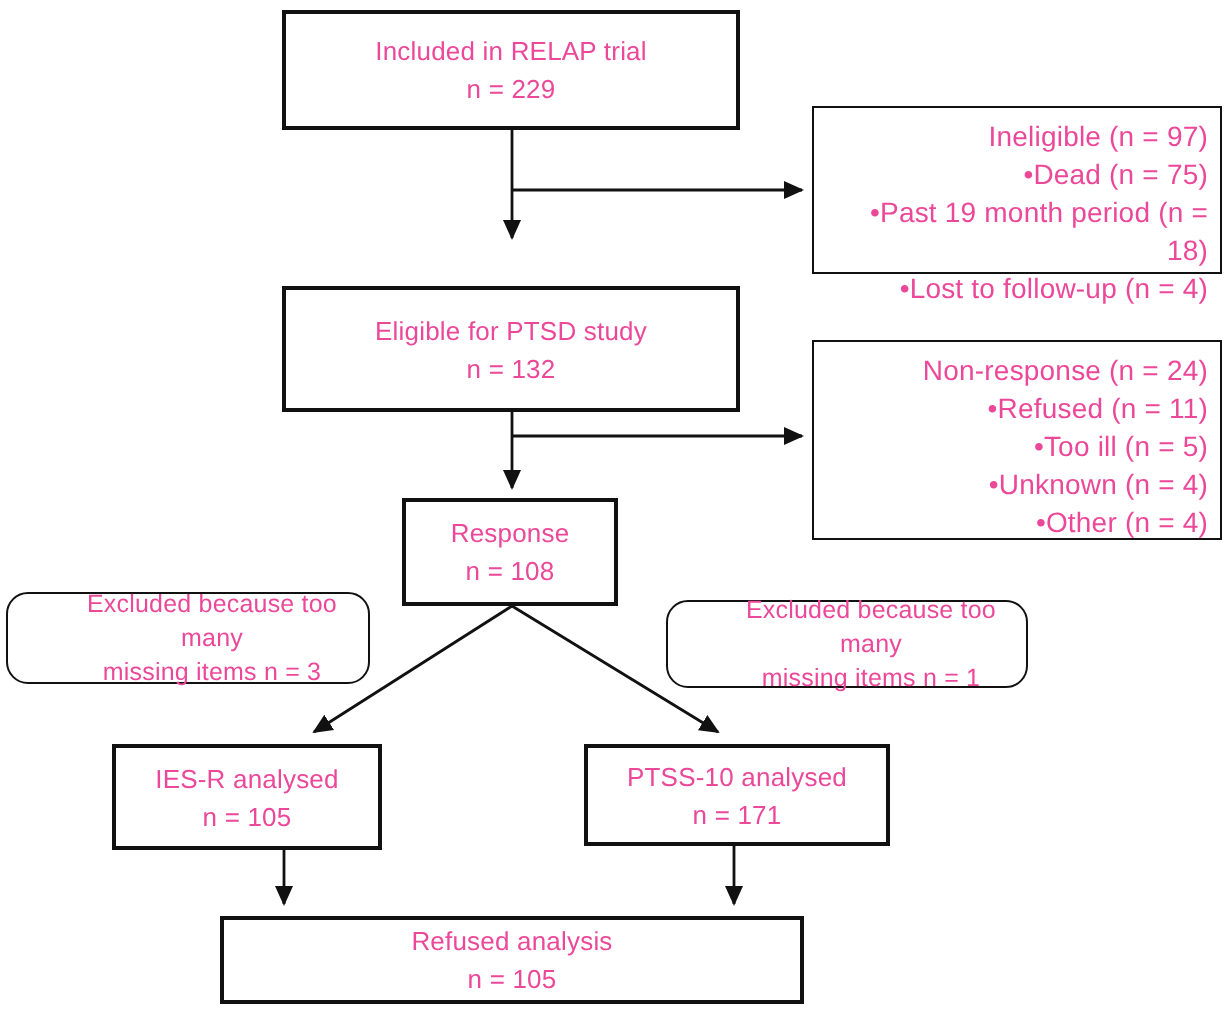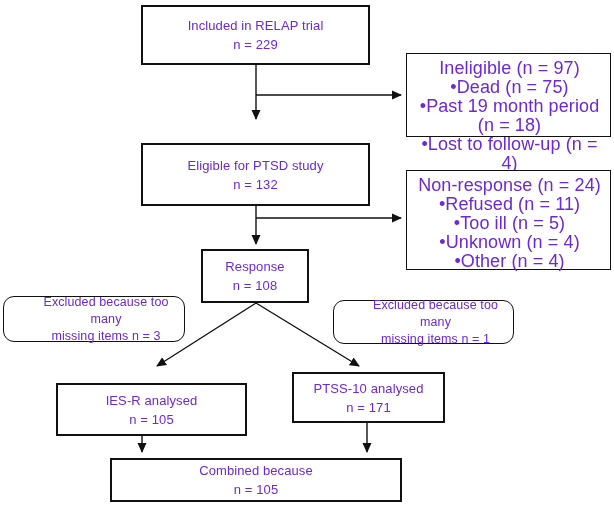--- a/index.html
+++ b/index.html
@@ -7,21 +7,21 @@
     padding: 0;
     background: #ffffff;
     font-family: "Liberation Sans", "DejaVu Sans", sans-serif;
   }
   #stage {
     position: relative;
     width: 614px;
     height: 505px;
     background: #ffffff;
     overflow: hidden;
-    color: #6d28d9;
+    color: #ec4899;
   }
   .node {
     position: absolute;
     background: #ffffff;
     border: 2px solid #111111;
     box-sizing: border-box;
     display: flex;
     flex-direction: column;
     align-items: center;
     justify-content: center;
@@ -30,23 +30,23 @@
     line-height: 19px;
     letter-spacing: 0.1px;
   }
   .node .line { display: block; }
   .side-box {
     position: absolute;
     background: #ffffff;
     border: 1.6px solid #111111;
     box-sizing: border-box;
     padding: 5px 6px 4px 8px;
-    font-size: 18px;
+    font-size: 14px;
     line-height: 19px;
-    text-align: center;
+    text-align: right;
     letter-spacing: 0.1px;
   }
   .side-box .title { display: block; }
   .side-box .bullet { display: block; }
   .rounded {
     border-radius: 11px;
     border-width: 1.6px;
     font-size: 12.5px;
     line-height: 17px;
     padding-left: 24px;
@@ -120,28 +120,28 @@
   <div class="node rounded" style="left:3px; top:296px; width:182px; height:46px;">
     <span class="line">Excluded because too many</span>
     <span class="line">missing items n = 3</span>
   </div>
 
   <div class="node rounded" style="left:333px; top:300px; width:181px; height:44px;">
     <span class="line">Excluded because too many</span>
     <span class="line">missing items n = 1</span>
   </div>
 
-  <div class="node" style="left:56px; top:383px; width:191px; height:53px;justify-content:center;">
+  <div class="node" style="left:56px; top:372px; width:135px; height:53px;justify-content:center;">
     <span class="line">IES-R analysed</span>
     <span class="line">n = 105</span>
   </div>
 
   <div class="node" style="left:292px; top:372px; width:153px; height:51px;">
     <span class="line">PTSS-10 analysed</span>
     <span class="line">n = 171</span>
   </div>
 
   <div class="node" style="left:110px; top:458px; width:292px; height:44px;">
-    <span class="line">Combined because</span>
+    <span class="line">Refused analysis</span>
     <span class="line">n = 105</span>
   </div>
 
 </div>
 
 </body></html>

